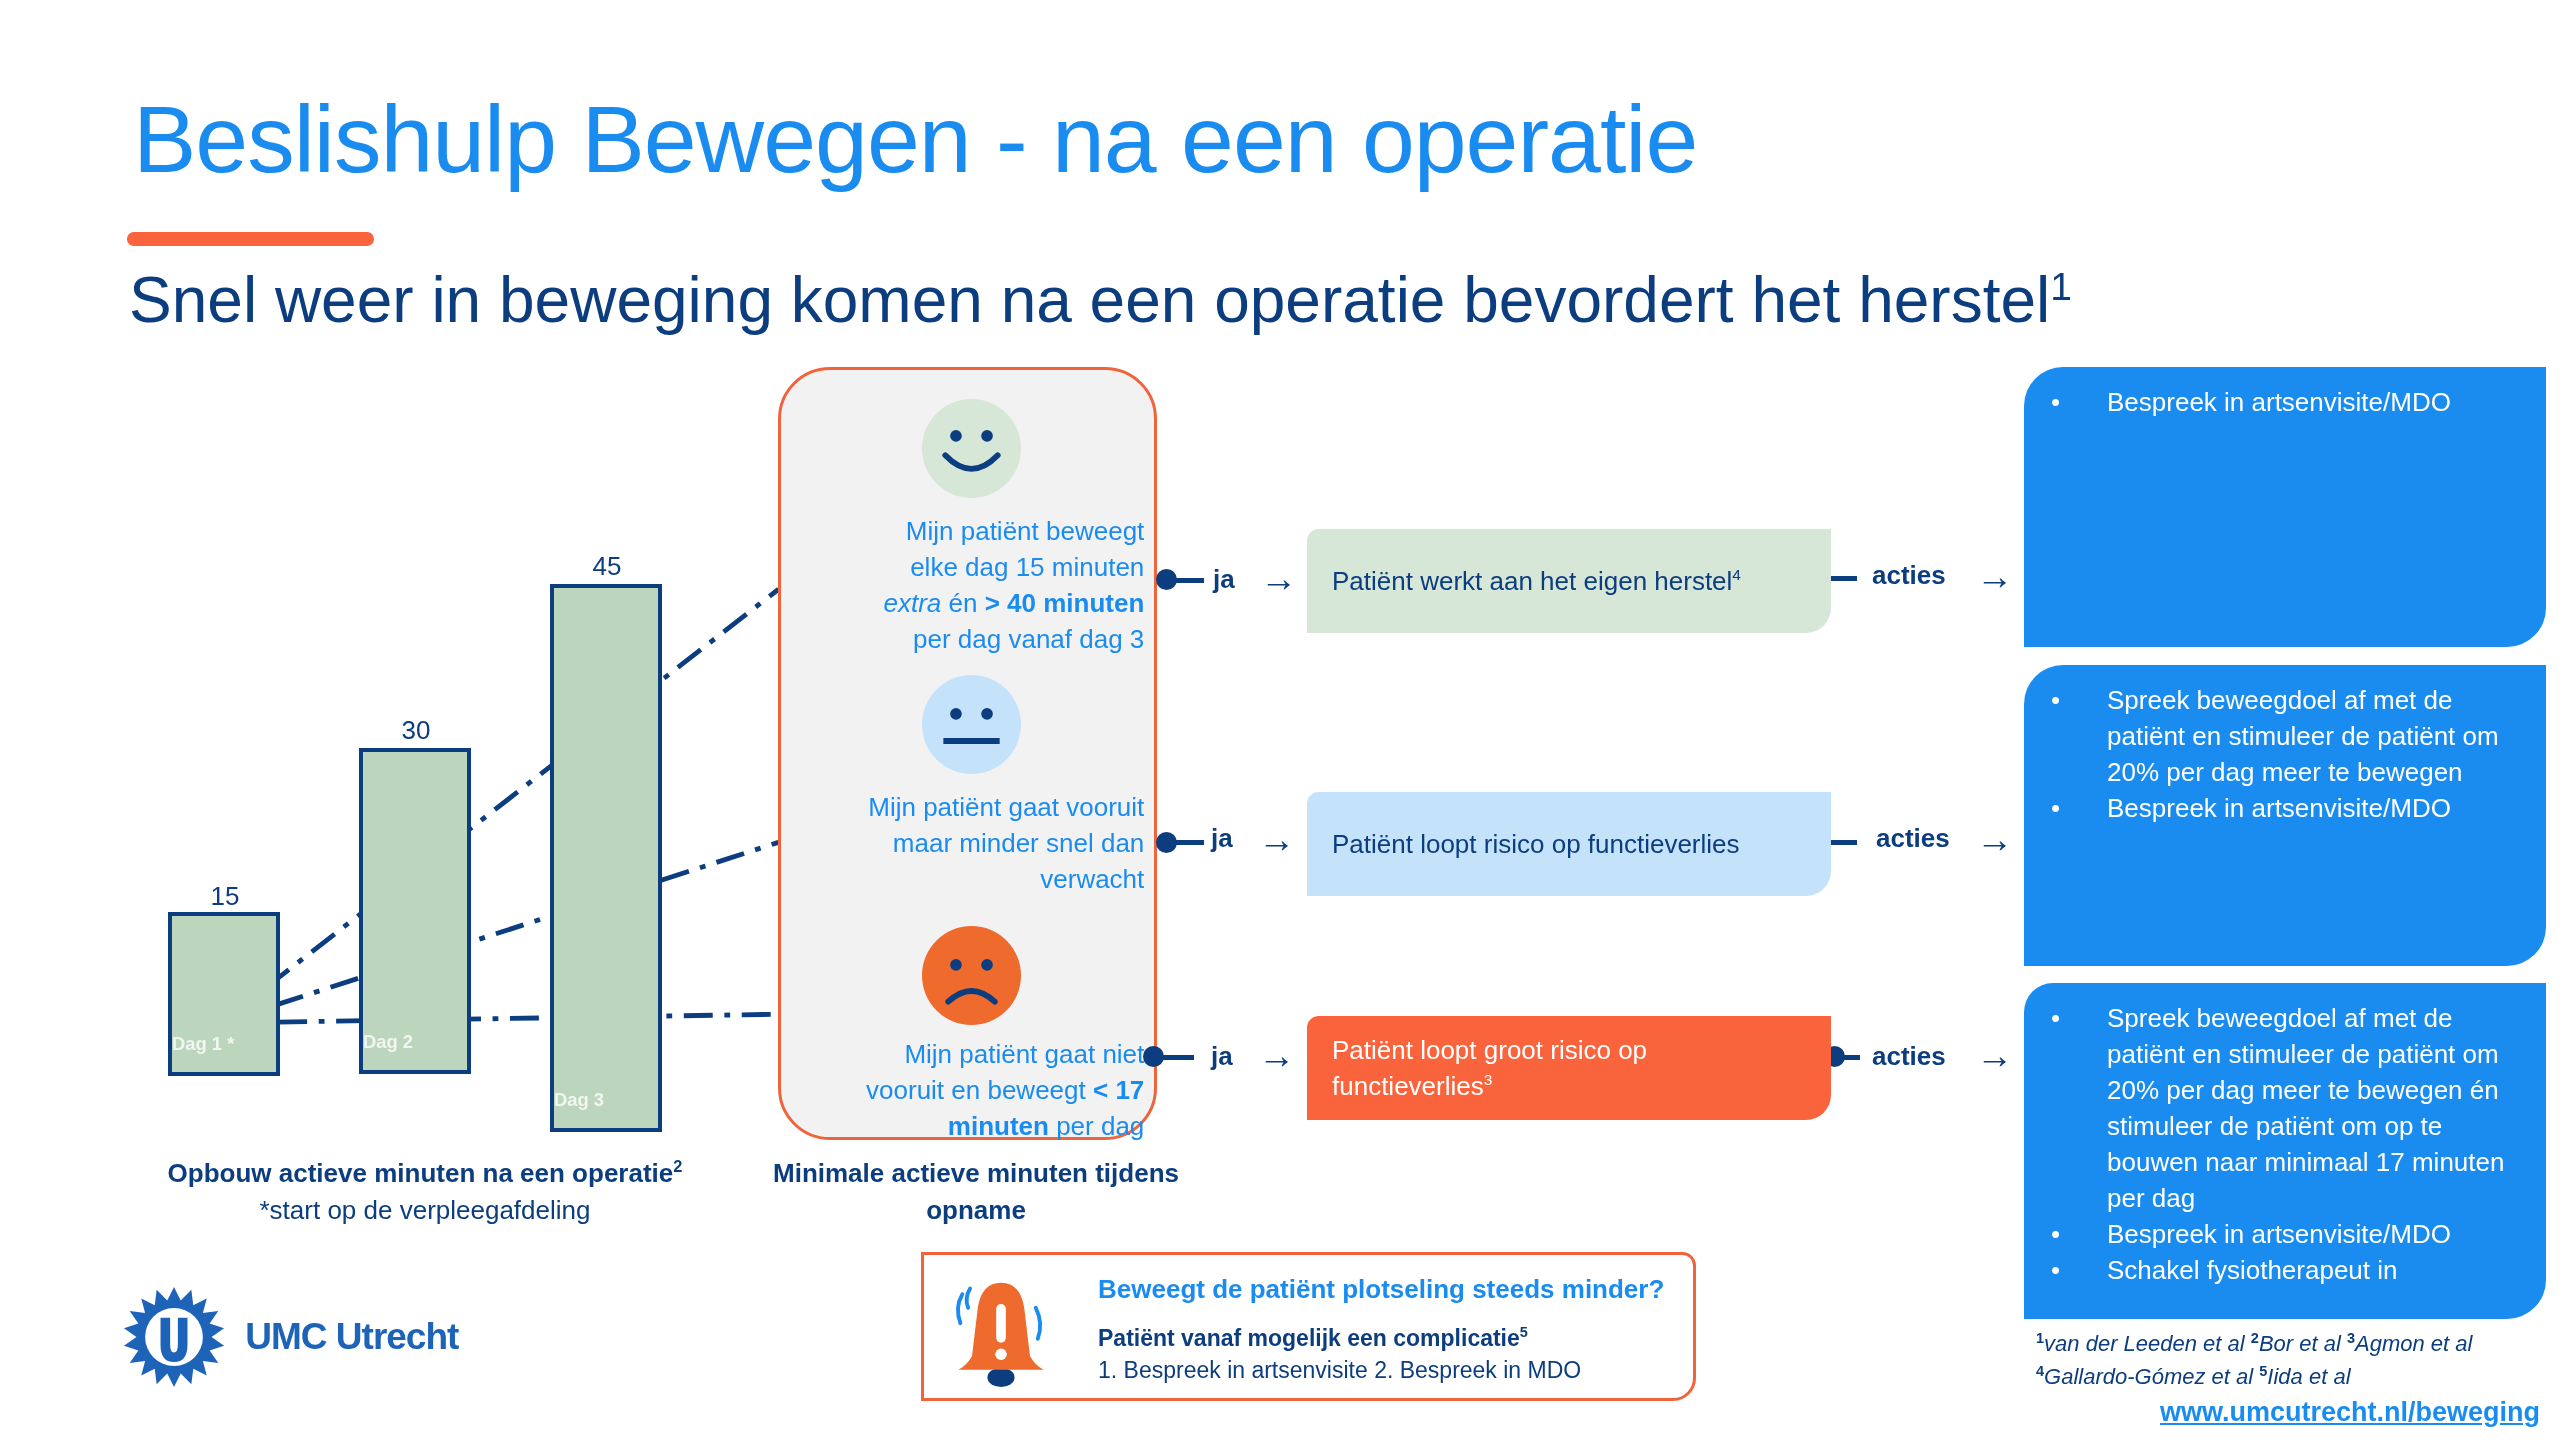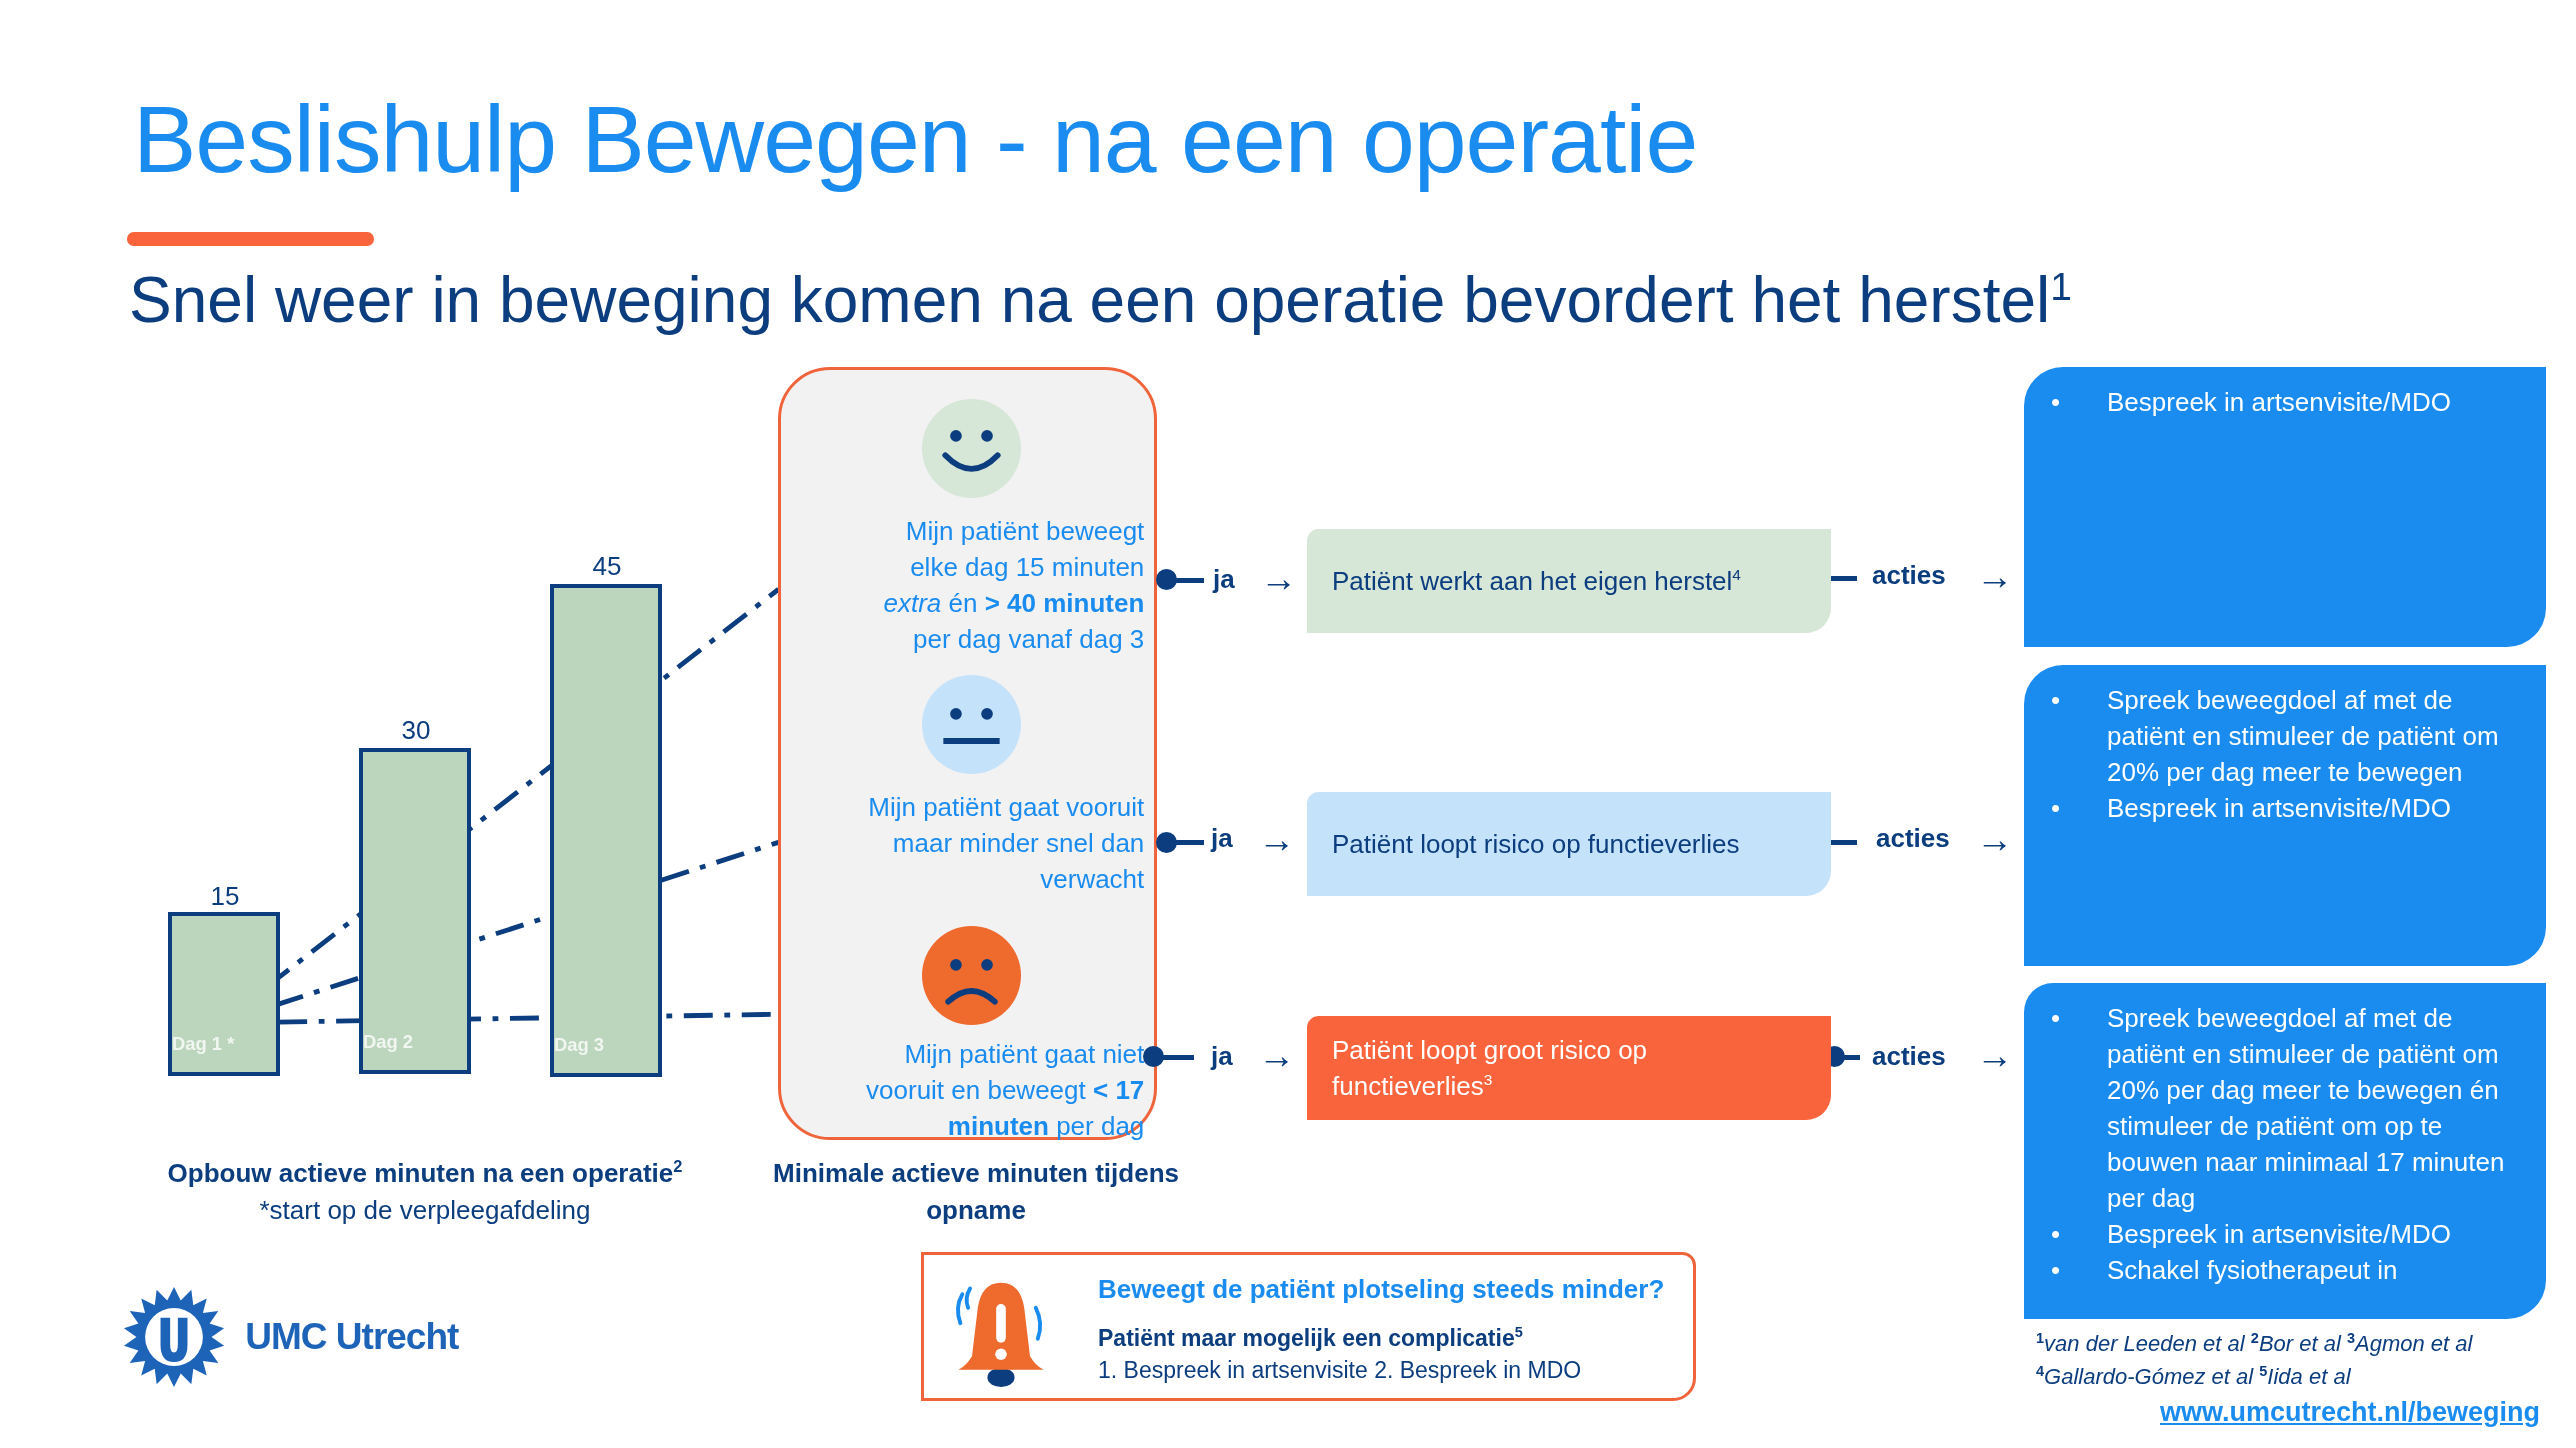--- a/index.html
+++ b/index.html
@@ -92,21 +92,21 @@
 <div>
   <div class="bar-value" style="left:169px; top:881px;">15</div>
   <div class="bar" style="left:168px; top:912px; width:112px; height:164px;">
     <div class="bar-day">Dag 1 *</div>
   </div>
   <div class="bar-value" style="left:360px; top:715px;">30</div>
   <div class="bar" style="left:359px; top:748px; width:112px; height:326px;">
     <div class="bar-day">Dag 2</div>
   </div>
   <div class="bar-value" style="left:551px; top:551px;">45</div>
-  <div class="bar" style="left:550px; top:584px; width:112px; height:493px;">
+  <div class="bar" style="left:550px; top:584px; width:112px; height:548px;">
     <div class="bar-day">Dag 3</div>
   </div>
 </div>
 <div class="chart-caption">
   <div class="bold"><span>Opbouw actieve minuten na een operatie</span><sup>2</sup></div>
   <div>*start op de verpleegafdeling</div>
 </div>
 
 <div class="mid-panel">
   <div class="face" style="top:29px;">
@@ -220,21 +220,21 @@
   <svg class="bell" viewBox="0 0 120 130">
     <path d="M20 26 Q12 40 18 56" stroke="#1a8cf0" stroke-width="4" fill="none" stroke-linecap="round"></path>
     <path d="M28 20 Q22 30 26 40" stroke="#1a8cf0" stroke-width="4" fill="none" stroke-linecap="round"></path>
     <path d="M96 40 Q104 56 98 72" stroke="#1a8cf0" stroke-width="4" fill="none" stroke-linecap="round"></path>
     <ellipse cx="60" cy="112" rx="14" ry="10" fill="#0b3d7f"></ellipse>
     <path d="M60 14 Q80 14 84 40 L90 90 Q96 100 104 104 L16 104 Q24 100 30 90 L36 40 Q40 14 60 14 Z" fill="#ee6a2d"></path>
     <rect x="55" y="36" width="10" height="40" rx="5" fill="#ffffff"></rect>
     <circle cx="60" cy="88" r="6" fill="#ffffff"></circle>
   </svg>
   <div class="q">Beweegt de patiënt plotseling steeds minder?</div>
-  <div class="c"><span>Patiënt maar mogelijk een complicatie</span><sup>5</sup></div>
+  <div class="c"><span>Patiënt vanaf mogelijk een complicatie</span><sup>5</sup></div>
   <div class="s">1. Bespreek in artsenvisite  2. Bespreek in MDO</div>
 </div>
 
 <div class="logo">
   <svg viewBox="0 0 108 108">
     <g fill="#1d63b8">
       <path d="M54 2 L61 16 L72 5 L74 21 L88 14 L84 29 L100 27 L91 40 L106 45 L93 54 L106 63 L91 68 L100 81 L84 79 L88 94 L74 87 L72 103 L61 92 L54 106 L47 92 L36 103 L34 87 L20 94 L24 79 L8 81 L17 68 L2 63 L15 54 L2 45 L17 40 L8 27 L24 29 L20 14 L34 21 L36 5 L47 16 Z"></path>
     </g>
     <circle cx="54" cy="54" r="30" fill="#ffffff"></circle>
     <path d="M40 34 L50 34 L50 62 Q50 70 54 70 Q58 70 58 62 L58 34 L68 34 L68 62 Q68 80 54 80 Q40 80 40 62 Z" fill="#1d63b8"></path>

